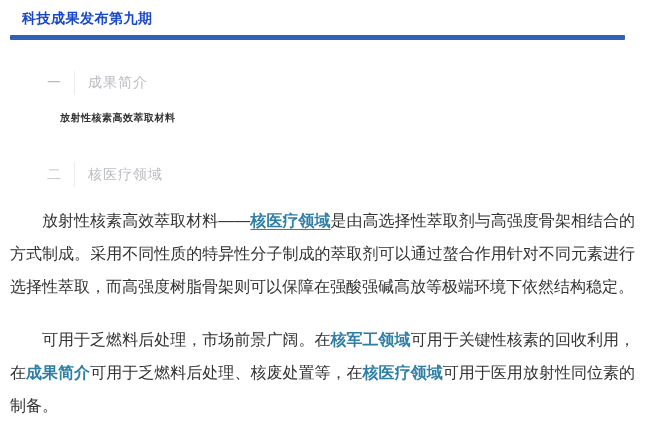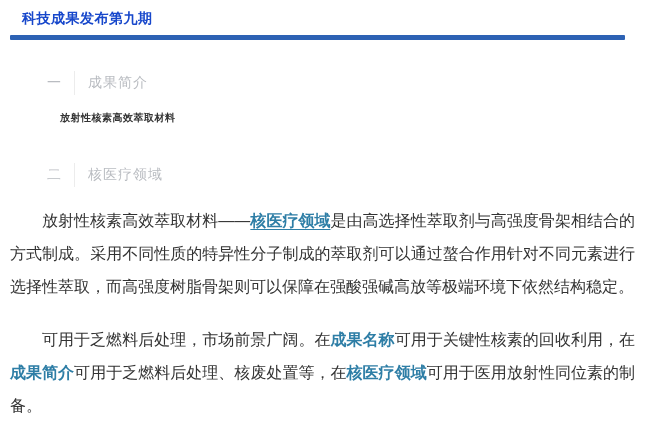--- a/index.html
+++ b/index.html
@@ -99,16 +99,16 @@
 
   <div class="section-row second">
     <span class="section-number">二</span>
     <span class="section-divider"></span>
     <span class="section-label">核医疗领域</span>
   </div>
 
   <div class="body-text">
     <p><span>放射性核素高效萃取材料——</span><a class="hl-link">核医疗领域</a><span>是由高选择性萃取剂与高强度骨架相结合的方式制成。采用不同性质的特异性分子制成的萃取剂可以通过螯合作用针对不同元素进行选择性萃取，而高强度树脂骨架则可以保障在强酸强碱高放等极端环境下依然结构稳定。</span></p>
 
-    <p><span>可用于乏燃料后处理，市场前景广阔。在</span><span class="hl">成果名称</span><span>可用于关键性核素的回收利用，在</span><span class="hl">成果简介</span><span>可用于乏燃料后处理、核废处置等，在</span><span class="hl">核医疗领域</span><span>可用于医用放射性同位素的制备。</span></p>
+    <p><span>可用于乏燃料后处理，市场前景广阔。在</span><span class="hl">核军工领域</span><span>可用于关键性核素的回收利用，在</span><span class="hl">成果简介</span><span>可用于乏燃料后处理、核废处置等，在</span><span class="hl">核医疗领域</span><span>可用于医用放射性同位素的制备。</span></p>
   </div>
 
 </div>
 
 </body></html>

